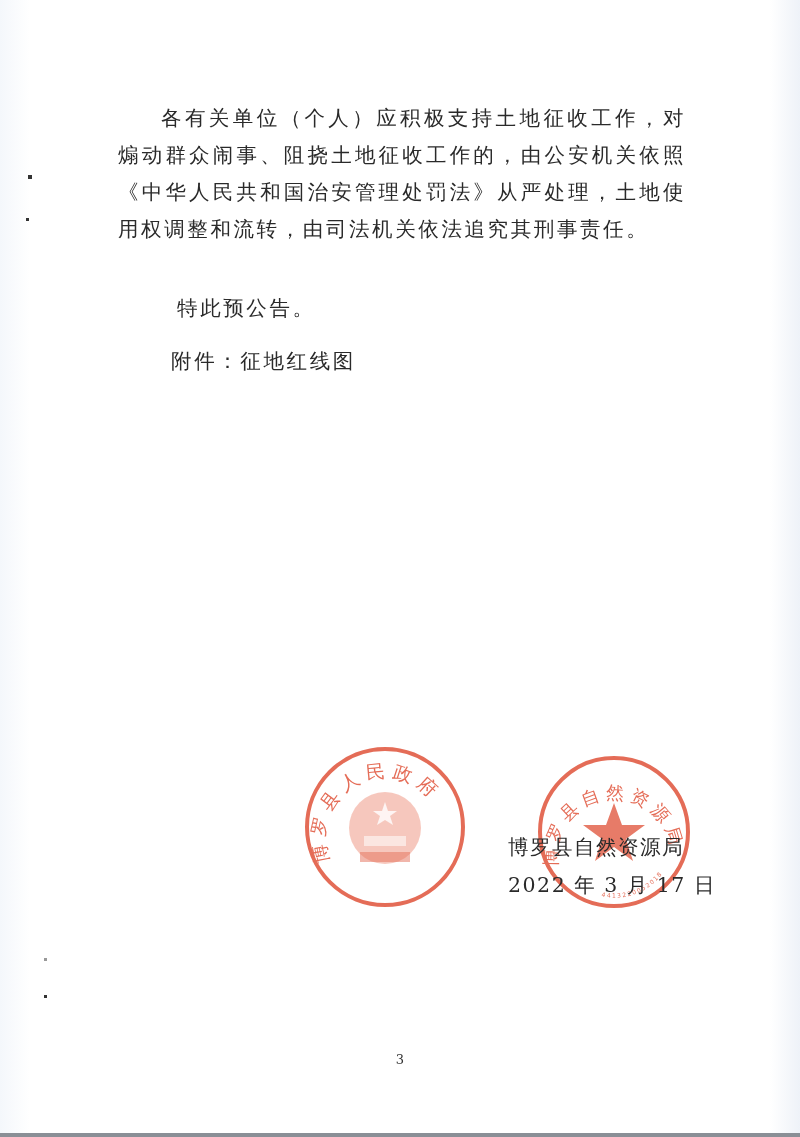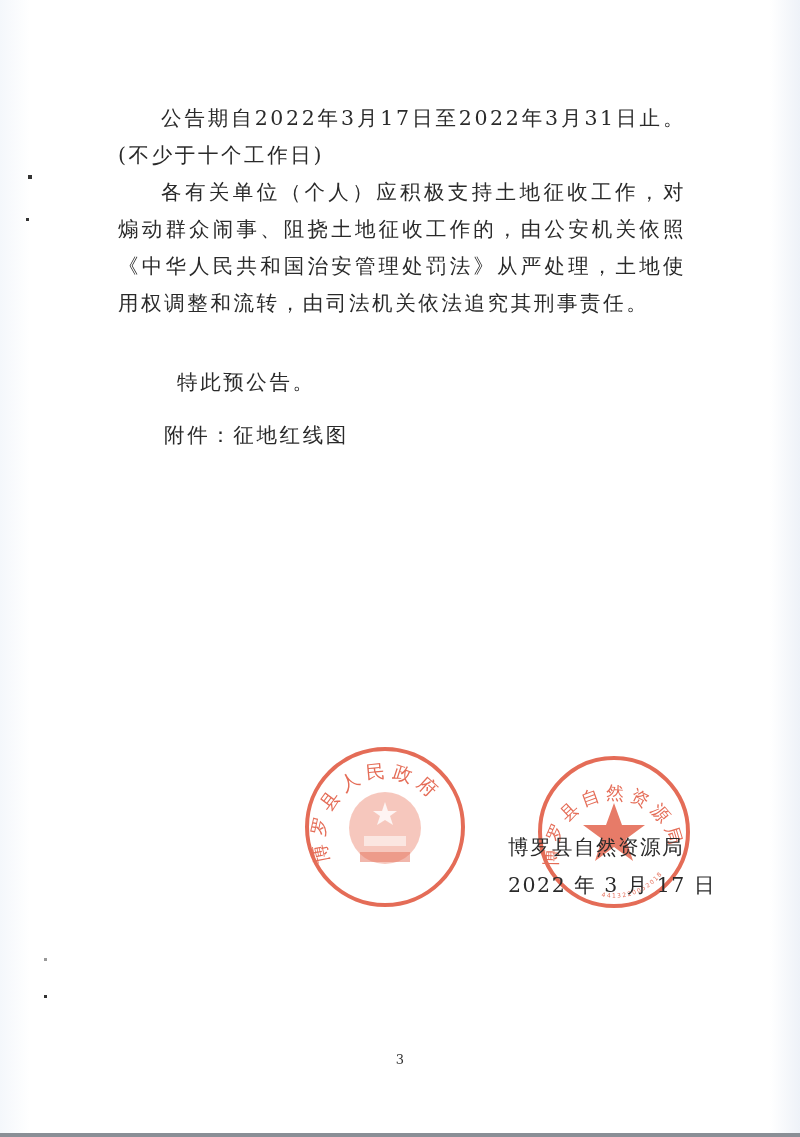--- a/index.html
+++ b/index.html
@@ -14,21 +14,21 @@
       position: absolute; left: 0; top: 0; width: 800px; height: 1137px;
       background: linear-gradient(90deg, #f4f7fb 0px, #ffffff 30px, #ffffff 770px, #eef2f8 800px);
     }
     .body-text {
       position: absolute; left: 118px; top: 100px; width: 568px;
       font-size: 20.5px; line-height: 37px; letter-spacing: 2.6px;
     }
     .para { margin: 0; text-indent: 2.1em; text-align: justify; }
     .para-gap { height: 26px; }
     .closing { margin: 16px; text-indent: 2.1em; }
-    .annex { margin: 3px; text-indent: 2.1em; }
+    .annex { margin: 10px; text-indent: 2.1em; }
     .sig {
       position: absolute; left: 508px; top: 828px;
       font-size: 20.5px; line-height: 38px; letter-spacing: 1.5px; z-index: 3;
     }
     .seal { position: absolute; z-index: 2; opacity: 0.85; }
     .seal-gov { left: 302px; top: 744px; width: 166px; height: 166px; }
     .seal-bureau { left: 535px; top: 753px; width: 158px; height: 158px; }
     .page-num {
       position: absolute; left: 0; width: 800px; top: 1052px; text-align: center;
       font-size: 13px; color: #333;
@@ -40,21 +40,20 @@
 <body>
 
 <div class="page">
 
   <div class="scan-mark" style="left:28px;top:175px;width:4px;height:4px;"></div>
   <div class="scan-mark" style="left:26px;top:218px;width:3px;height:3px;"></div>
   <div class="scan-mark" style="left:44px;top:958px;width:3px;height:3px;background:#999;"></div>
   <div class="scan-mark" style="left:44px;top:995px;width:3px;height:3px;"></div>
 
   <div class="body-text">
-    <p class="para">公告期自2022年3月17日至2022年3月31日止。(不少于十个工作日)</p>
     <p class="para">各有关单位（个人）应积极支持土地征收工作，对煽动群众闹事、阻挠土地征收工作的，由公安机关依照《中华人民共和国治安管理处罚法》从严处理，土地使用权调整和流转，由司法机关依法追究其刑事责任。</p>
     <div class="para-gap"></div>
     <p class="closing">特此预公告。</p>
     <p class="annex">附件：征地红线图</p>
   </div>
 
   <svg class="seal seal-gov" viewBox="0 0 166 166">
     <circle cx="83" cy="83" r="78" fill="none" stroke="#e0533a" stroke-width="4"></circle>
     <defs>
         <path id="arcGov" d="M 30 122 A 60 60 0 1 1 136 122"></path>

